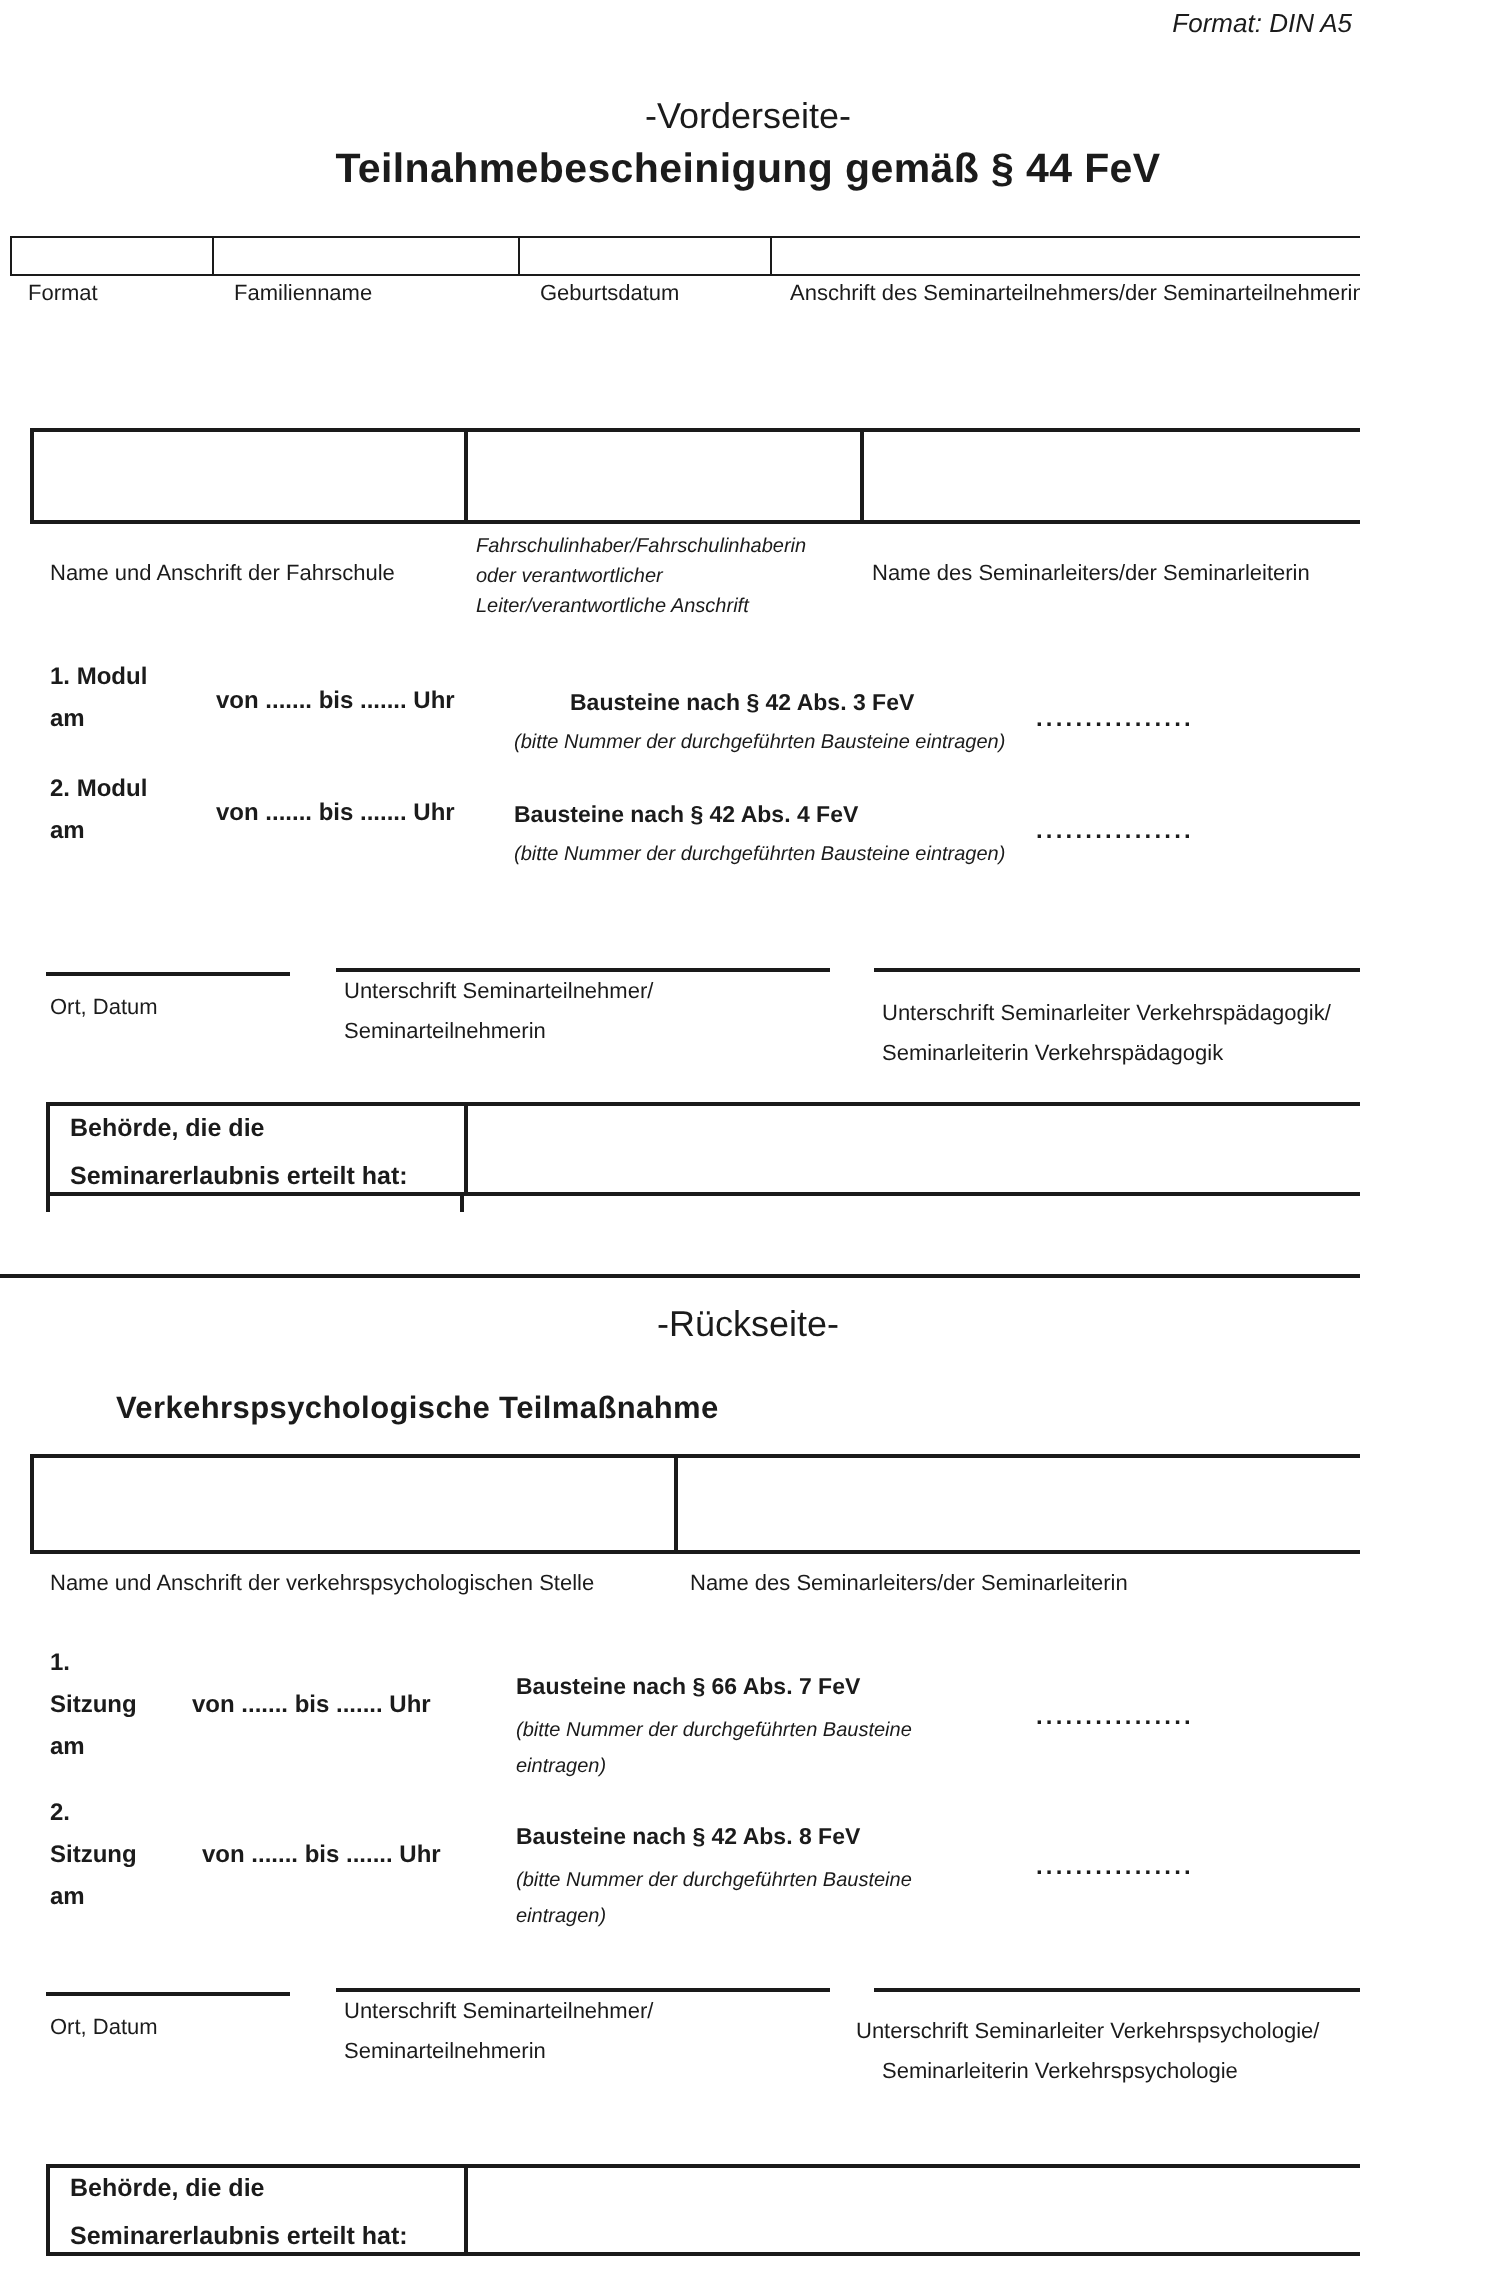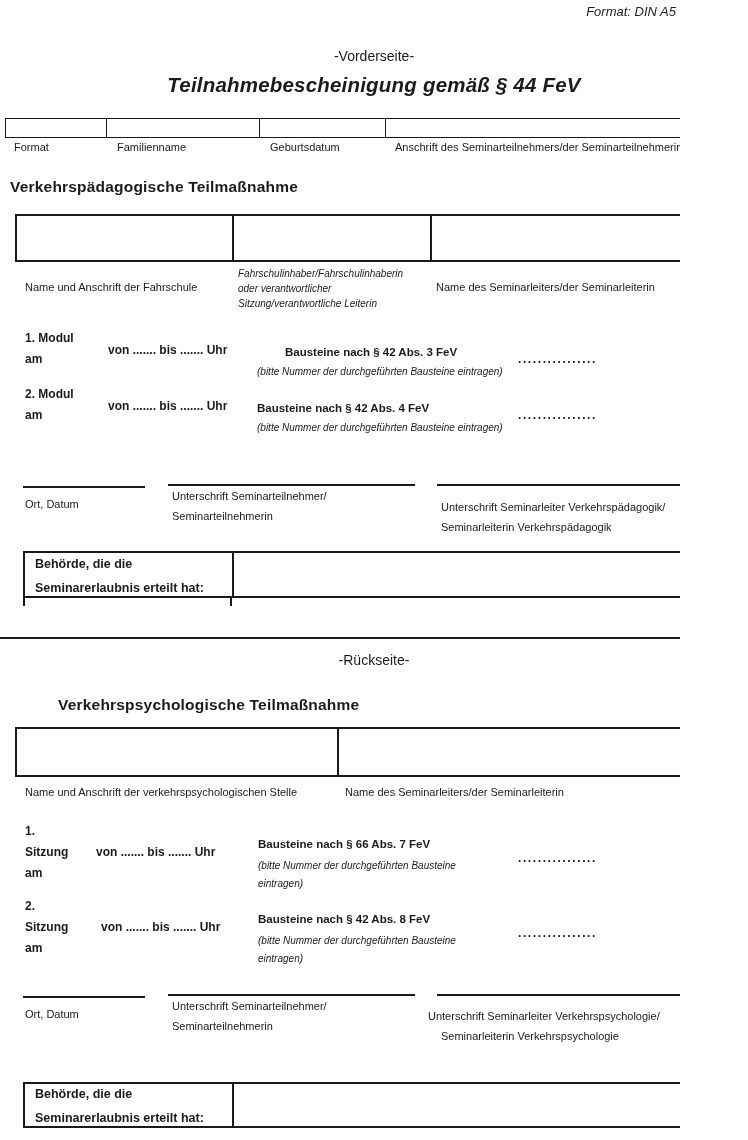--- a/index.html
+++ b/index.html
@@ -7,22 +7,22 @@
     position:relative;
     width:680px;height:1140px;
     background:#ffffff;
     font-family:"Liberation Sans","DejaVu Sans",sans-serif;
     color:#1b1b1b;
     overflow:hidden;
   }
   .abs{position:absolute;}
   .centered{left:0;width:748px;text-align:center;}
   .italic-note{font-style:italic;font-size:13px;}
-  .title{font-weight:bold;font-size:20.5px;letter-spacing:.2px;font-style:italic;}
-  .side-label{font-size:14px;}
+  .title{font-weight:bold;font-size:20.5px;letter-spacing:.2px;}
+  .side-label{font-size:18px;}
   .heading{font-weight:bold;font-size:15.5px;letter-spacing:.2px;}
   .lbl{font-size:11px;white-space:nowrap;}
   .lbl-sm{font-size:10px;font-style:italic;}
   .bold-sm{font-weight:bold;font-size:12px;white-space:nowrap;}
   .bausteine{font-weight:bold;font-size:11.5px;white-space:nowrap;}
   .dots{font-weight:bold;font-size:12px;letter-spacing:1.6px;white-space:nowrap;}
   .field-row{display:flex;border:1px solid #1a1a1a;height:18px;box-sizing:content-box;background:#fff;}
   .field-cell{height:100%;}
   .field-cell + .field-cell{border-left:1px solid #1a1a1a;}
   .big-box{border:2px solid #1a1a1a;background:#fff;box-sizing:border-box;}
@@ -48,33 +48,32 @@
     <div class="field-cell" style="width:100px;"></div>
     <div class="field-cell" style="width:152px;"></div>
     <div class="field-cell" style="width:125px;"></div>
     <div class="field-cell" style="flex:1;"></div>
   </div>
   <div class="abs lbl" style="left:14px;top:141px;">Format</div>
   <div class="abs lbl" style="left:117px;top:141px;">Familienname</div>
   <div class="abs lbl" style="left:270px;top:141px;">Geburtsdatum</div>
   <div class="abs lbl" style="left:395px;top:141px;">Anschrift des Seminarteilnehmers/der Seminarteilnehmerin</div>
 
-  <div class="abs heading" style="left:10px;top:178px;">Verkehrspädagogische Teilmaßnahme</div>
 
   <div class="abs big-box" style="left:15px;top:214px;width:696px;height:48px;">
     <div class="abs" style="left:0;top:0;width:215px;height:100%;"></div>
     <div class="vline" style="left:215px;"></div>
     <div class="abs" style="left:217px;top:0;width:196px;height:100%;"></div>
     <div class="vline" style="left:413px;"></div>
     <div class="abs" style="left:415px;top:0;right:0;height:100%;"></div>
   </div>
   <div class="abs lbl-sm" style="left:238px;top:266px;line-height:15px;">
     <div>Fahrschulinhaber/Fahrschulinhaberin</div>
     <div>oder verantwortlicher</div>
-    <div>Sitzung/verantwortliche Leiterin</div>
+    <div>Leiter/verantwortliche Anschrift</div>
   </div>
   <div class="abs lbl" style="left:25px;top:281px;">Name und Anschrift der Fahrschule</div>
   <div class="abs lbl" style="left:436px;top:281px;">Name des Seminarleiters/der Seminarleiterin</div>
 
   <div class="abs bold-sm" style="left:25px;top:331px;">1. Modul</div>
   <div class="abs bold-sm" style="left:25px;top:352px;">am</div>
   <div class="abs bold-sm" style="left:108px;top:343px;">von ....... bis ....... Uhr</div>
   <div class="abs bausteine" style="left:257px;top:346px;margin-left:28px;">Bausteine nach § 42 Abs. 3 FeV</div>
   <div class="abs lbl-sm" style="left:257px;top:366px;white-space:nowrap;">(bitte Nummer der durchgeführten Bausteine eintragen)</div>
   <div class="abs dots" style="left:518px;top:352px;">................</div>

